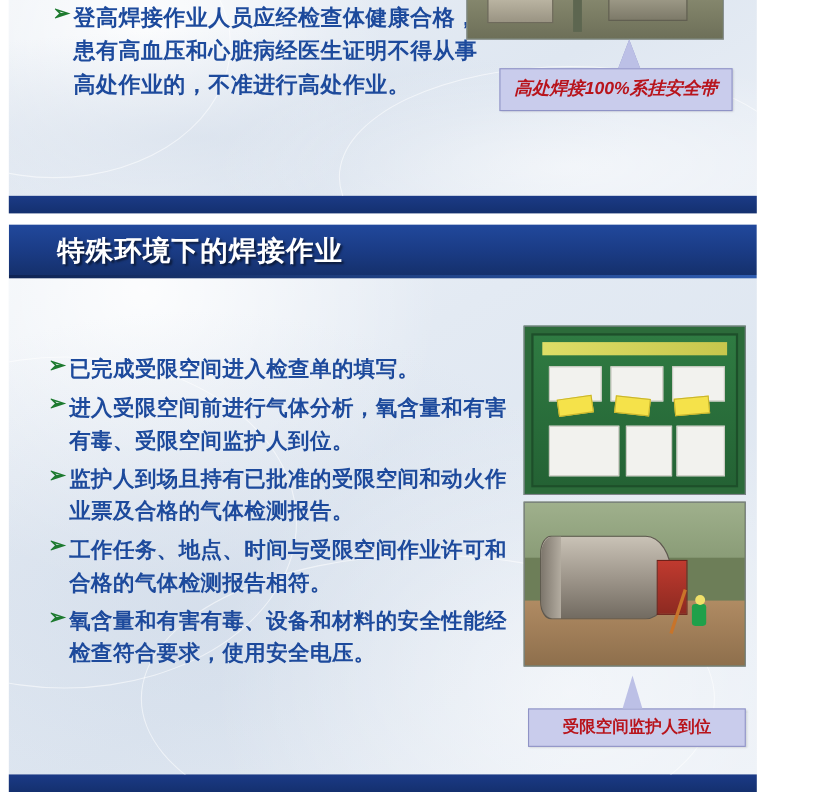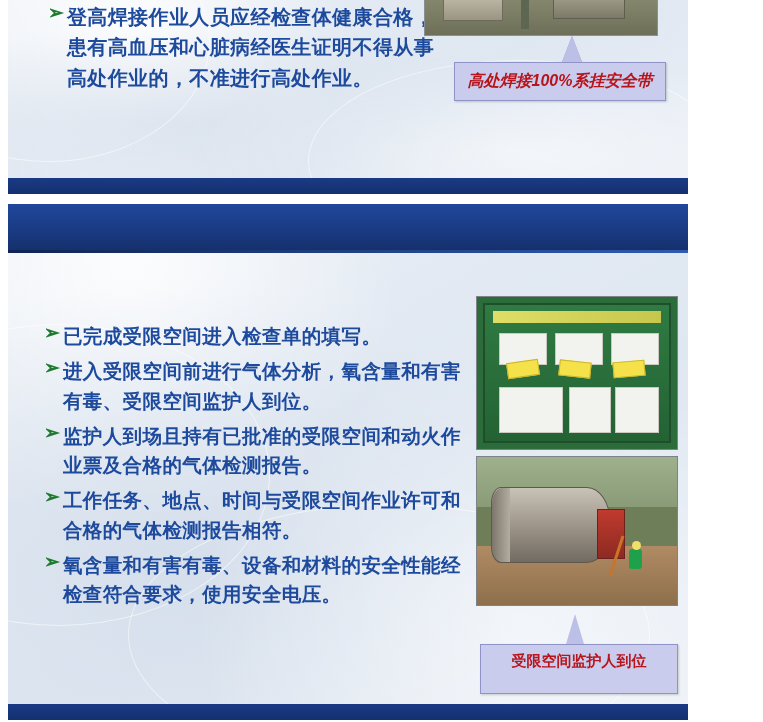--- a/index.html
+++ b/index.html
@@ -268,21 +268,21 @@
     position: absolute;
     left: 472px;
     top: 440px;
     width: 198px;
     z-index: 6;
   }
   #main-callout .callout-box {
     color: #b8141c;
     font-size: 15px;
     font-style: normal;
-    padding: 6px 4px 22px;
+    padding: 6px 4px 7px;
   }
   .callout-tail-up-2 {
     position: absolute;
     left: 86px;
     top: -30px;
     width: 0; height: 0;
     border-left: 9px solid transparent;
     border-right: 9px solid transparent;
     border-bottom: 30px solid #bcc0e6;
   }
@@ -325,20 +325,21 @@
     <div class="callout-tail-up"></div>
     <div class="callout-box">高处焊接100%系挂安全带</div>
   </div>
 
   <div id="slide-top-bottombar"></div>
 
   <div class="slide" id="slide-main">
 
     <div id="slide-main-header"></div>
     <div id="slide-main-header-line"></div>
+    <div id="slide-title">特殊环境下的焊接作业</div>
 
     <div class="swirl" style="left:-160px; top:120px; width:420px; height:300px;"></div>
     <div class="swirl" style="left:120px; top:300px; width:520px; height:260px;"></div>
 
 
     <div class="bullet-list" id="main-list">
       <div class="bl-item">
         <span class="bl-arrow">➢</span>
         <span class="bl-text">已完成受限空间进入检查单的填写。</span>
       </div>

